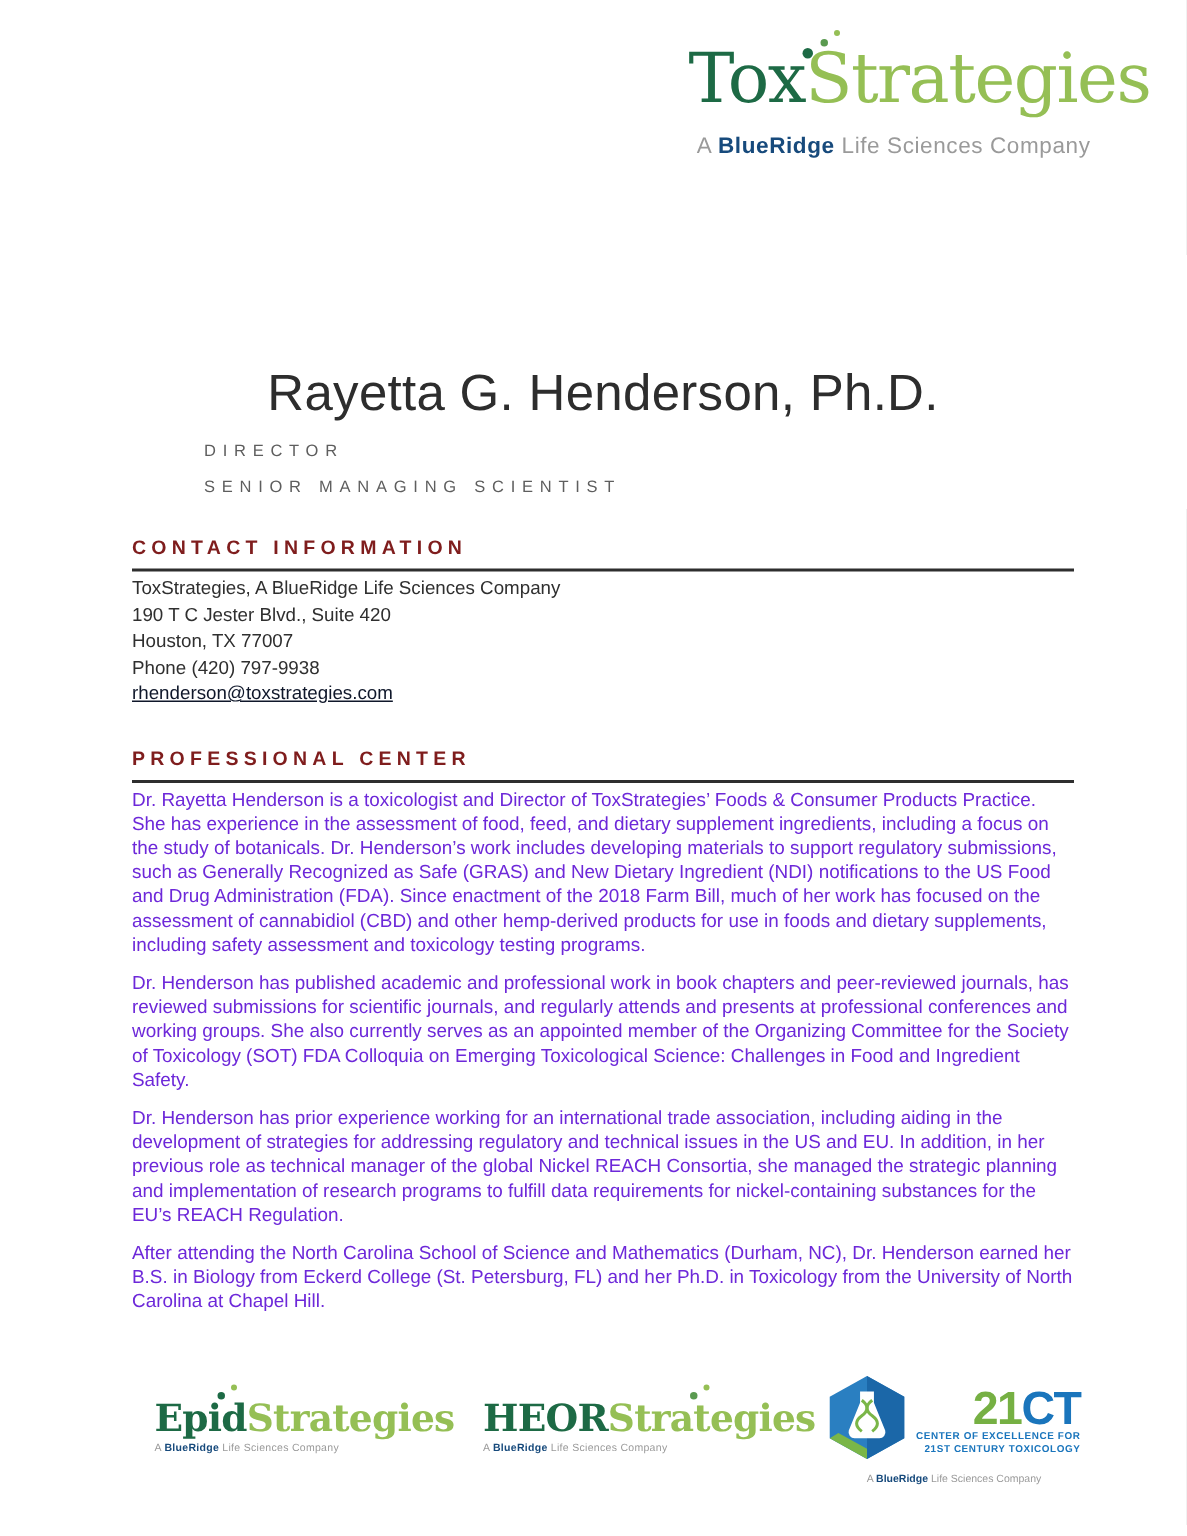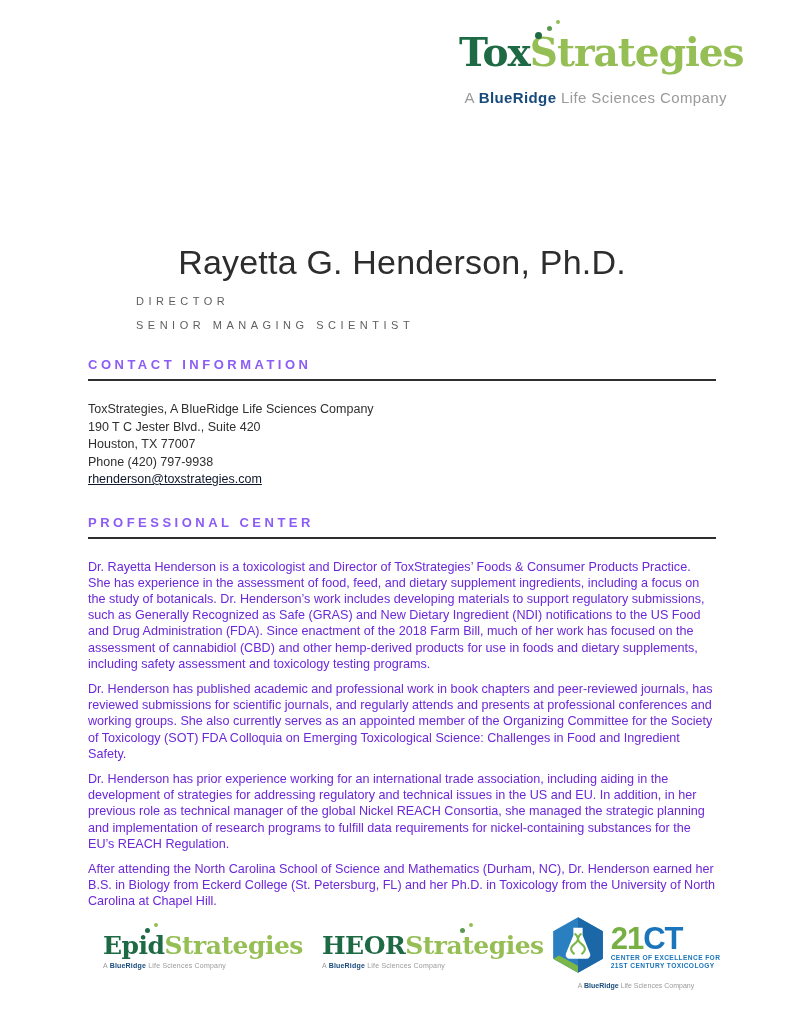--- a/index.html
+++ b/index.html
@@ -19,22 +19,22 @@
   .header-logo {
     position: absolute;
     top: 30px;
     right: 64px;
     width: 268px;
     text-align: right;
   }
   .logo-main {
     position: relative;
     font-family: "DejaVu Serif", "Liberation Serif", serif;
-    font-weight: bold;
-    font-size: 39px;
+    font-weight: normal;
+    font-size: 46px;
     line-height: 44px;
     letter-spacing: -1px;
     white-space: nowrap;
     text-align: center;
   }
   .logo-dark  { color: #1d6a45; }
   .logo-light { color: #95bf55; }
   .logo-dot { position: absolute; border-radius: 50%; }
   .hl-dot1 { left: 76px;  top: 2px;  width: 7px; height: 7px; background: #1d6a45; }
   .hl-dot2 { left: 88px;  top: -4px; width: 5px; height: 5px; background: #5a9a50; }
@@ -69,24 +69,24 @@
     letter-spacing: 4.5px;
     color: #5e5e5e;
     margin-bottom: 12px;
     padding-left: 48px;
   }
   h2.section-heading {
     margin-top: 26px;
     font-size: 13px;
     font-weight: bold;
     letter-spacing: 3.5px;
-    color: #8b5cf6;
+    color: #7f1d1d;
     padding-bottom: 7px;
     border-bottom: 2px solid #2e2e2e;
-    margin-bottom: 20px;
+    margin-bottom: 3px;
   }
   .contact-block { font-size: 12.5px; line-height: 17.5px; color: #2f2f2f; }
   .email-link { color: #0f172a; text-decoration: underline; }
   .profile-paragraphs { margin-top: 1px; }
   .profile-paragraphs p {
     font-size: 12.6px;
     line-height: 16.2px;
     color: #6d28d9;
     margin-bottom: 9px;
   }
@@ -114,21 +114,21 @@
   .fl-tagline b { color: #174a7c; }
   .epid-logo { left: 103px; top: 932px; width: 180px; }
   .heor-logo { left: 322px; top: 932px; width: 182px; }
   .ep-dot1 { left: 42px; top: -4px; width: 5px; height: 5px; background: #1d6a45; }
   .ep-dot2 { left: 51px; top: -9px; width: 4px; height: 4px; background: #95bf55; }
   .he-dot1 { left: 138px; top: -4px; width: 5px; height: 5px; background: #5a9a50; }
   .he-dot2 { left: 147px; top: -9px; width: 4px; height: 4px; background: #95bf55; }
 
   .ct-logo { position: absolute; left: 556px; top: 916px; width: 160px; text-align: center; }
   .ct-row { display: flex; align-items: center; justify-content: center; gap: 7px; }
-  .ct-text-col { text-align: left; }
+  .ct-text-col { text-align: right; }
   .ct-wordmark {
     font-size: 31px;
     font-weight: bold;
     line-height: 30px;
     letter-spacing: -1px;
     white-space: nowrap;
   }
   .ct-green { color: #76b043; }
   .ct-blue  { color: #1a75bc; }
   .ct-sub {

